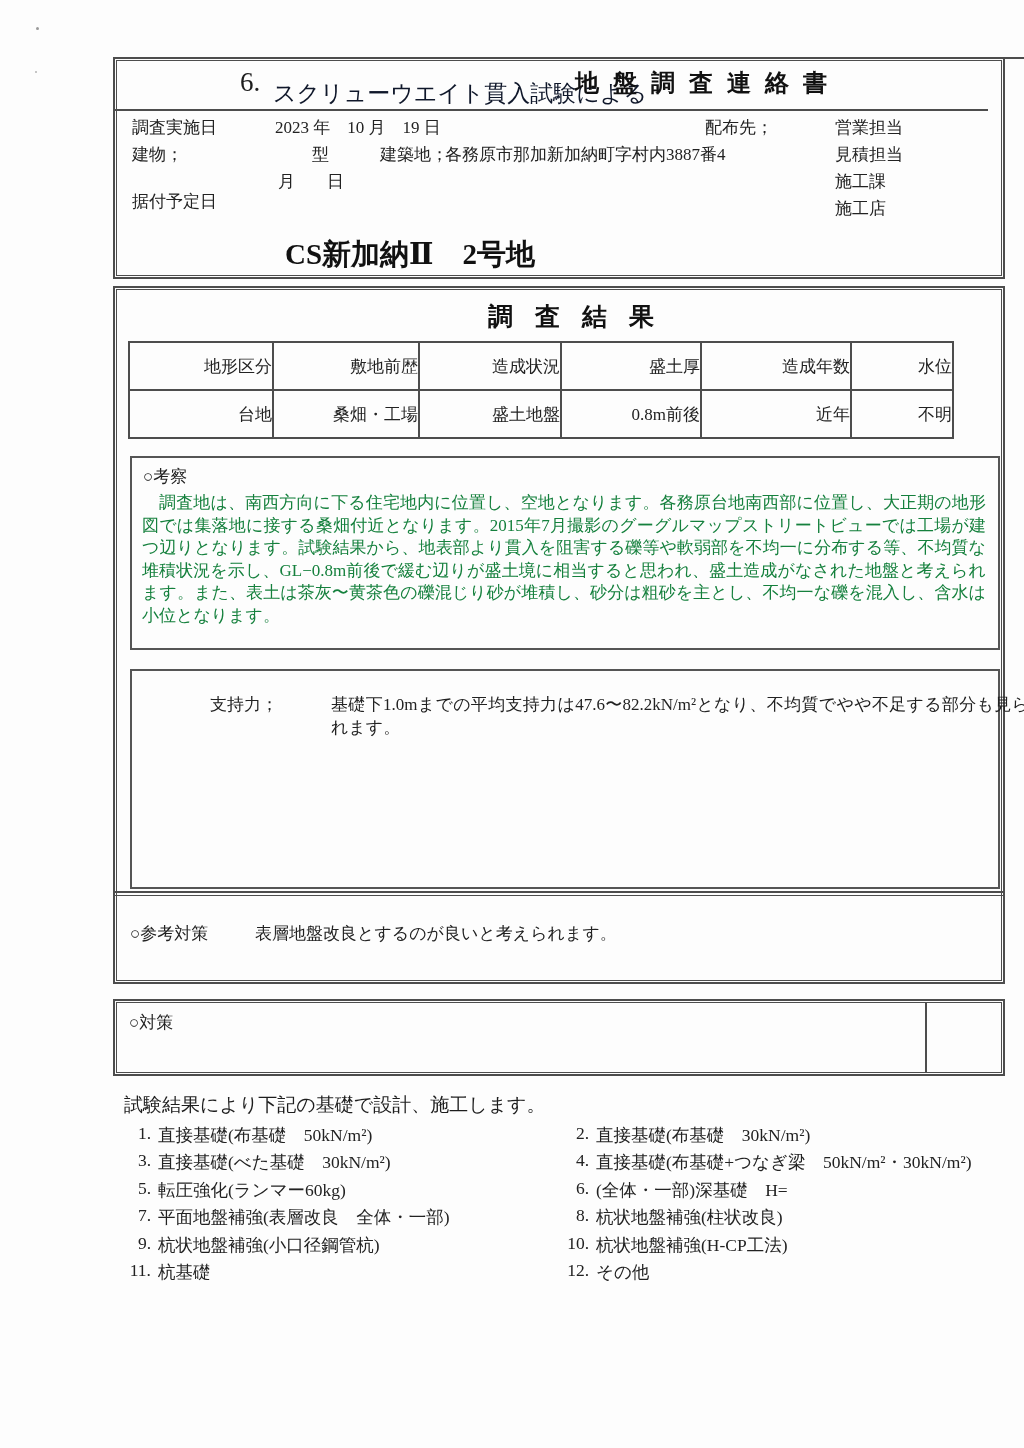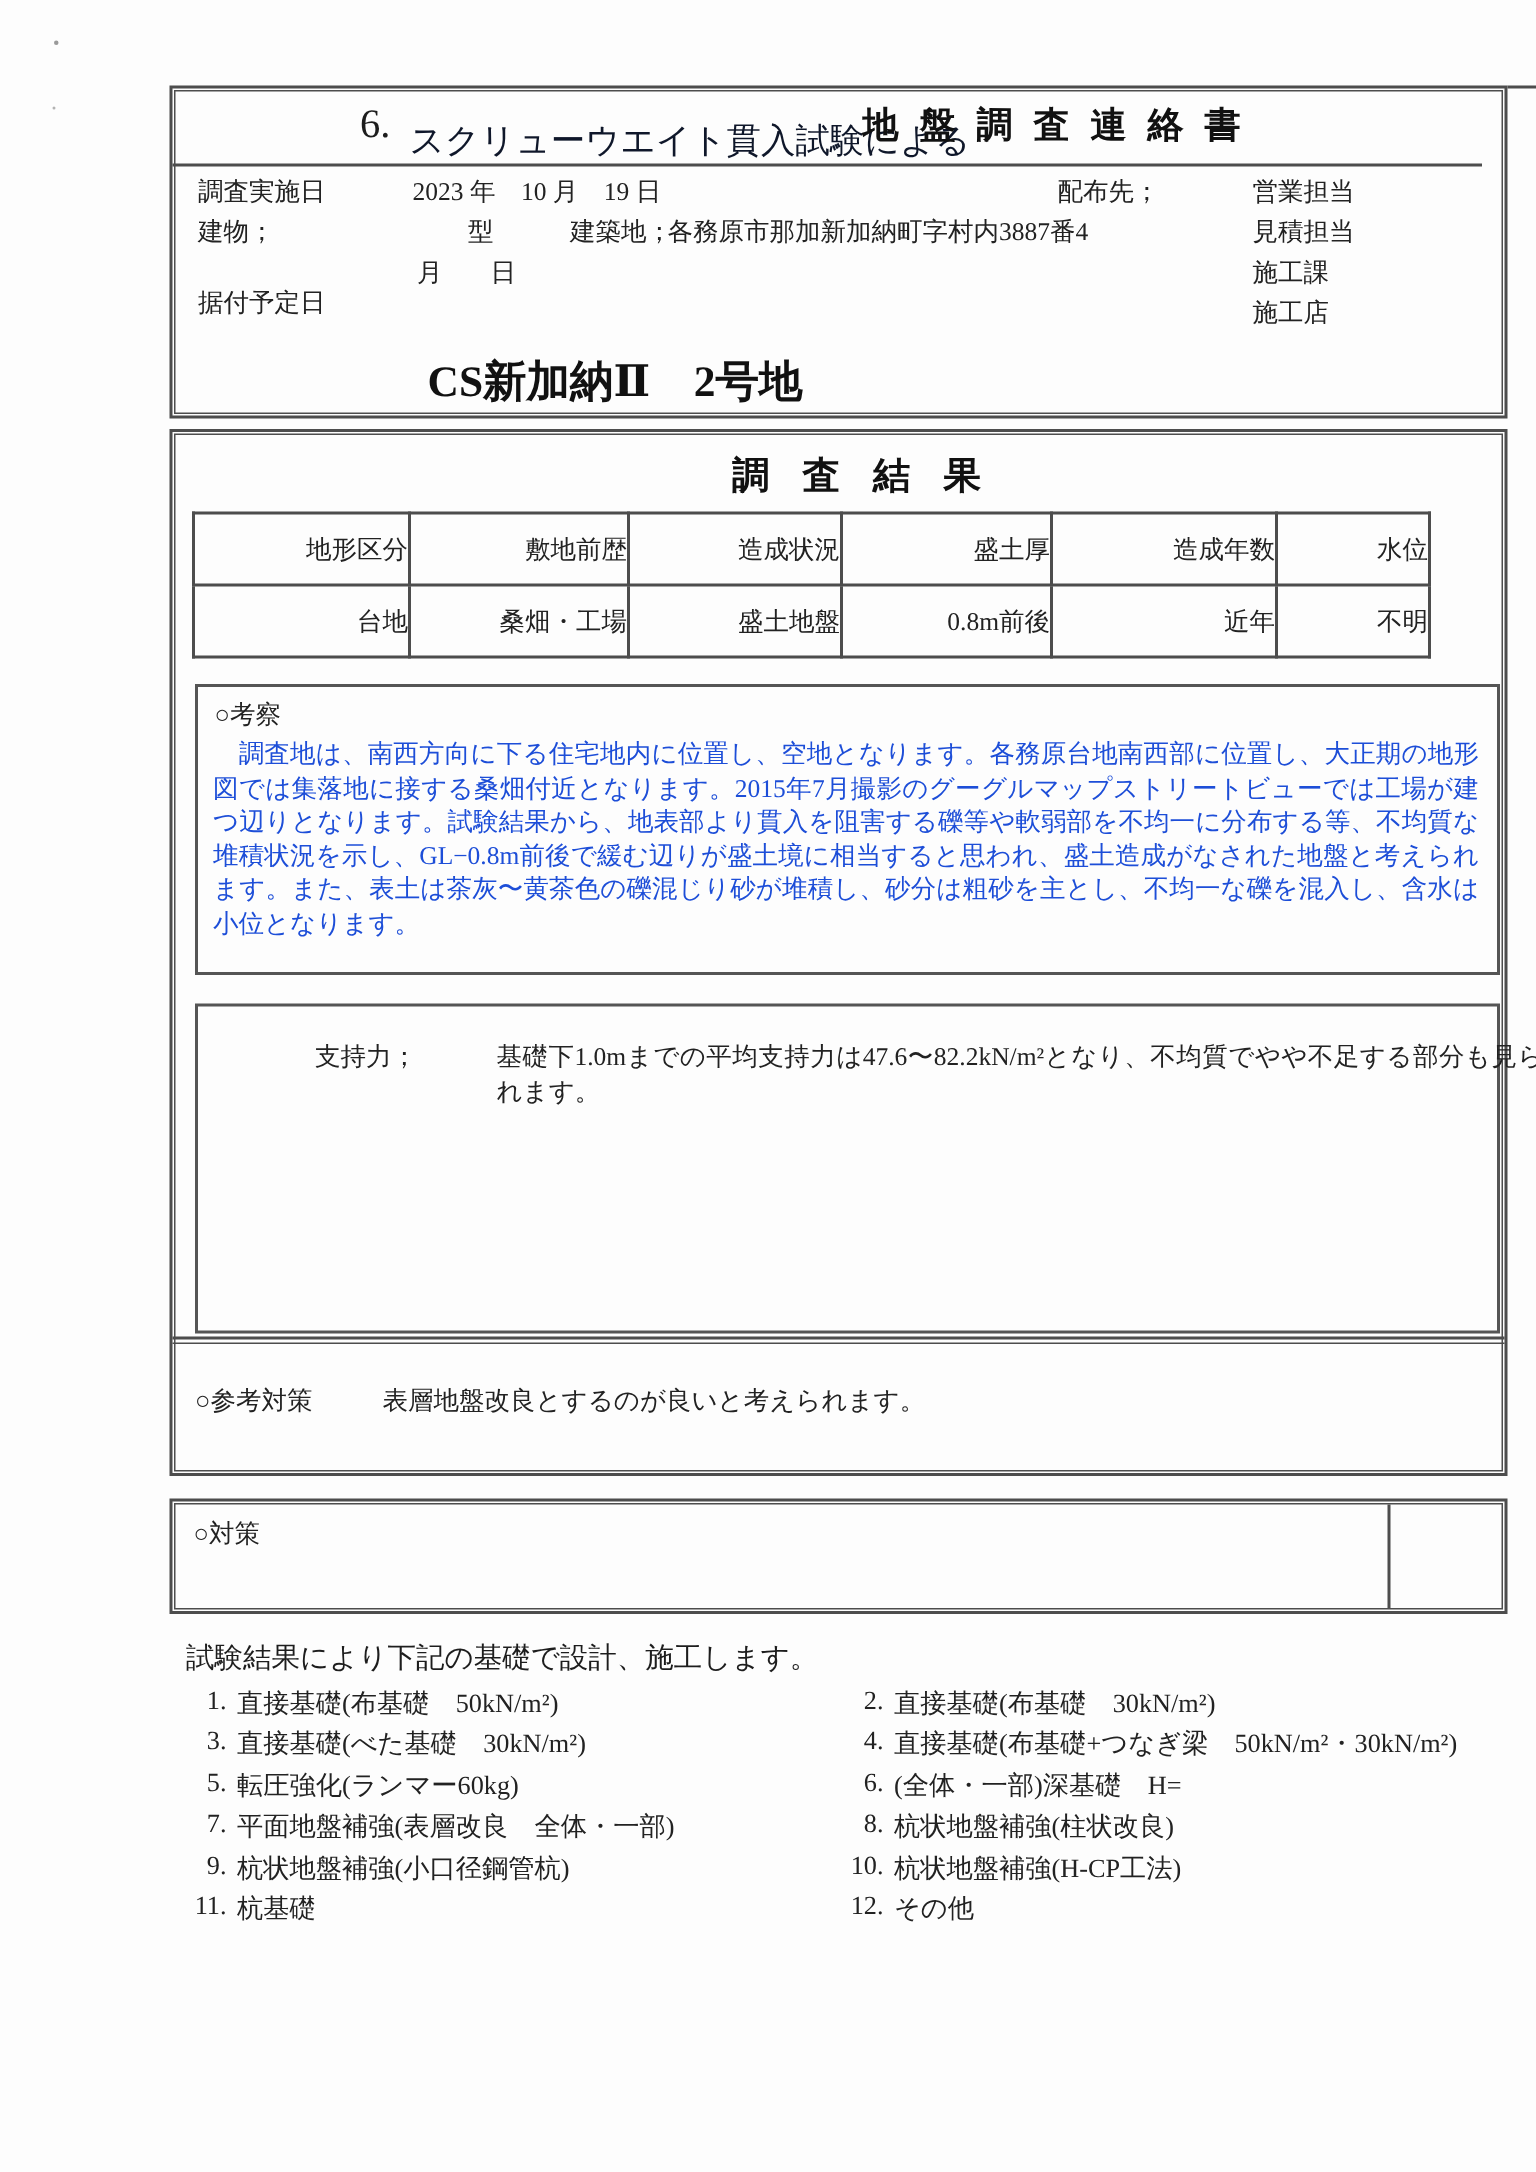--- a/index.html
+++ b/index.html
@@ -33,21 +33,21 @@
   table.survey { position:absolute; border-collapse:collapse; table-layout:fixed; }
   table.survey td {
     border:2px solid #4d4d4d; text-align:right; vertical-align:middle;
     font-size:17px; height:48px; color:#222;
   }
 
   .sbox { position:absolute; border:2px solid #555; }
   .sec-label { position:absolute; font-size:17px; color:#222; white-space:nowrap; }
   .kousatsu-text {
     position:absolute; left:10px; right:12px; top:34px;
-    font-size:17px; line-height:22.5px; text-align:justify; color:#1d4ed8;
+    font-size:17px; line-height:22.5px; text-align:justify; color:#15803d;
   }
 
   .eval-item { position:absolute; display:flex; left:14px;gap:48px; }
   .eval-label { flex:none; width:132px; text-align:right; font-size:17px; line-height:23px; color:#222; }
   .eval-text  { width:698px; margin-left:5px; font-size:17px; line-height:23px; text-align:justify; color:#222; }
 
   .dline { position:absolute; left:0; width:100%; height:5px;
            border-top:2px solid #4d4d4d; border-bottom:1px solid #4d4d4d; }
 
   .ref-text { position:absolute; font-size:17px; white-space:nowrap; color:#222; }

